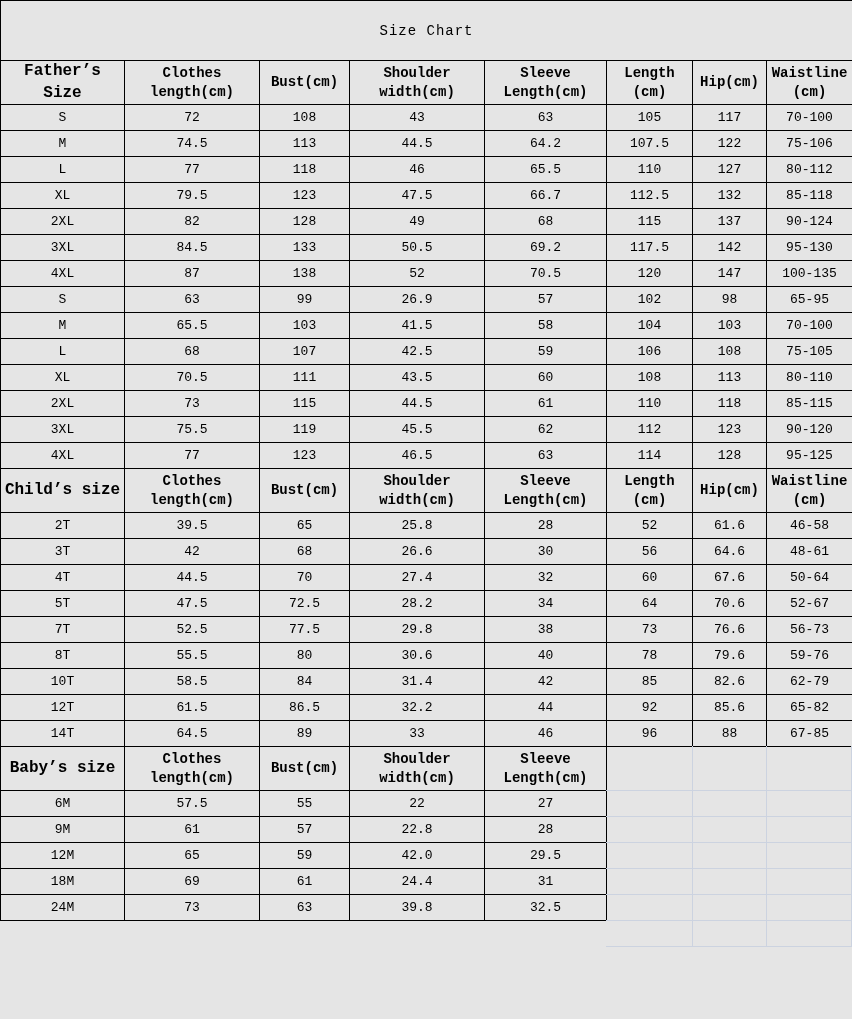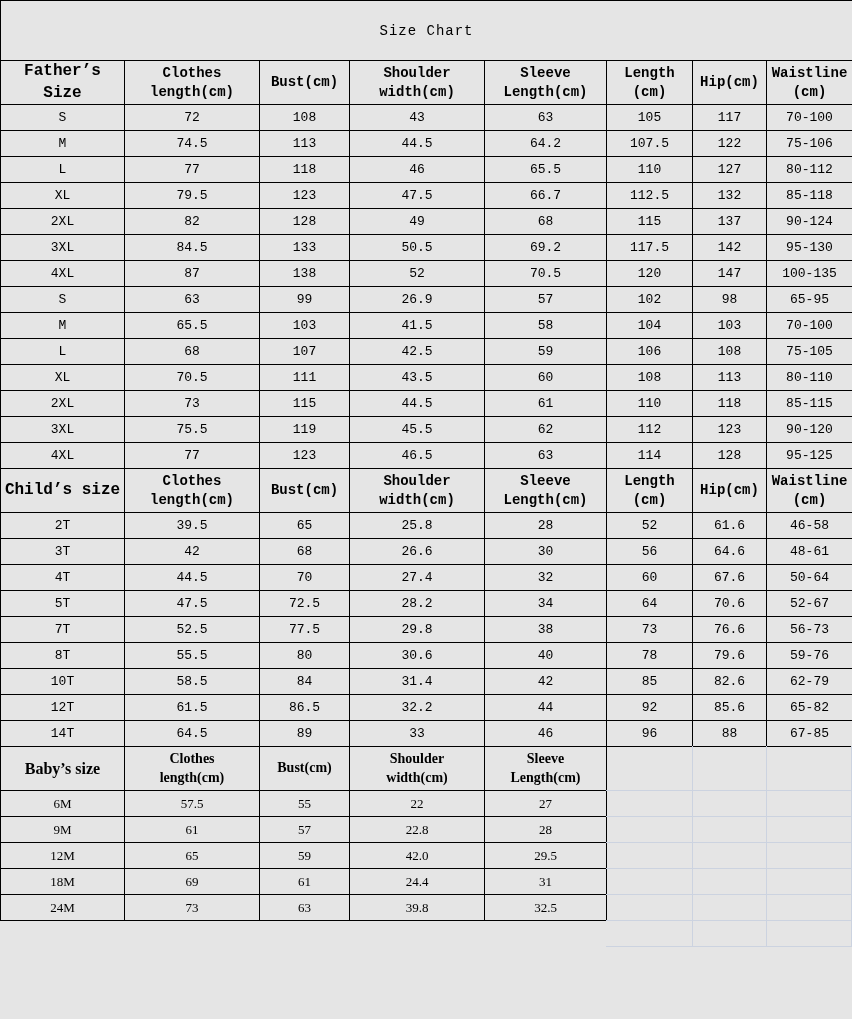--- a/index.html
+++ b/index.html
@@ -42,21 +42,20 @@
   tr.data td {
     height: 25px;
     font-size: 13px;
     font-weight: normal;
   }
   .baby-zone {
     position: relative;
     width: 852px;
     height: 153px;
     margin-top: -1px;
-    font-family: Liberation Serif, serif;
   }
   #baby-table { position: absolute; left: 0; top: 0; }
   .faint-grid {
     position: absolute;
     left: 606px;
     top: 0;
     width: 246px;
     height: 201px;
     pointer-events: none;
   }

